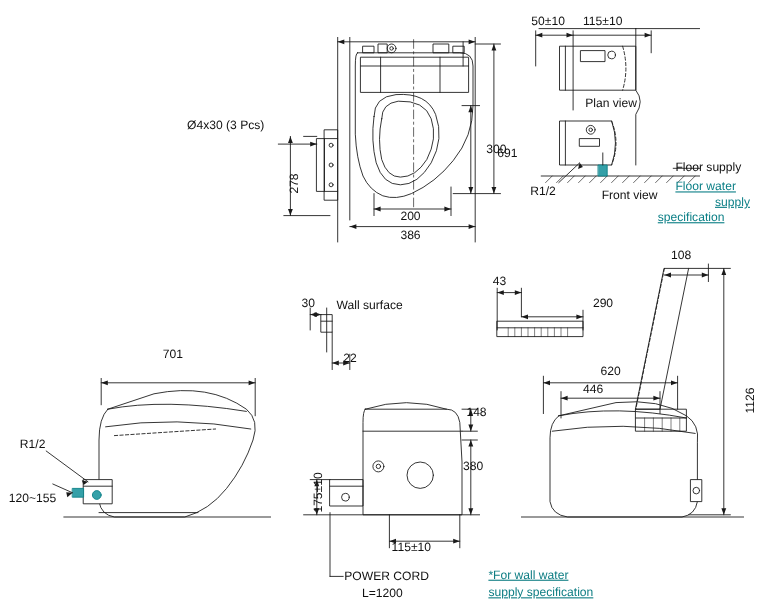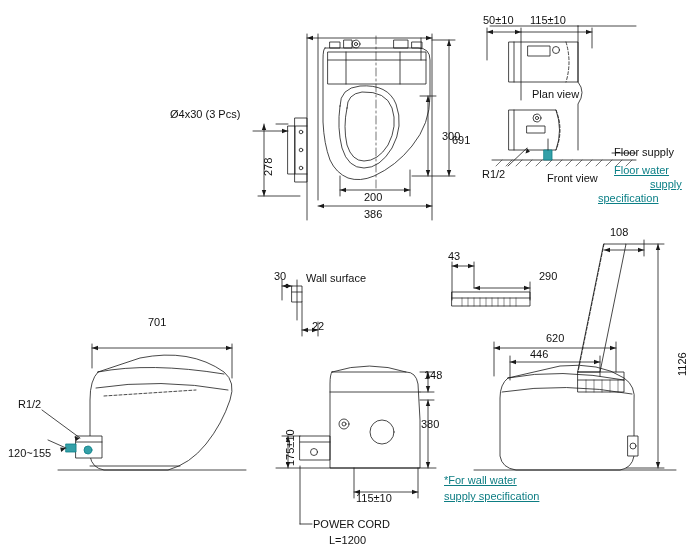--- a/index.html
+++ b/index.html
@@ -28,21 +28,21 @@
     font-size: 11px;
     color: #111111;
     white-space: nowrap;
     line-height: 1.15;
   }
   .lbl.rot90 {
     transform-origin: left top;
     transform: rotate(-90deg);
   }
   .lbl.teal { color: #0b7f86; }
-  .lbl.teal2 { color: #0d7d83; }
+  .lbl.teal2 { color: #0d7d83; margin-top: 43px; }
   .lbl.ul { text-decoration: underline; }
 </style>
 </head>
 <body>
 
 <div id="sheet">
 
   <svg width="700" height="549" viewBox="0 0 700 549">
     <g stroke="#1a1a1a" fill="none" stroke-width="0.8" stroke-linecap="round" stroke-linejoin="round">
 

